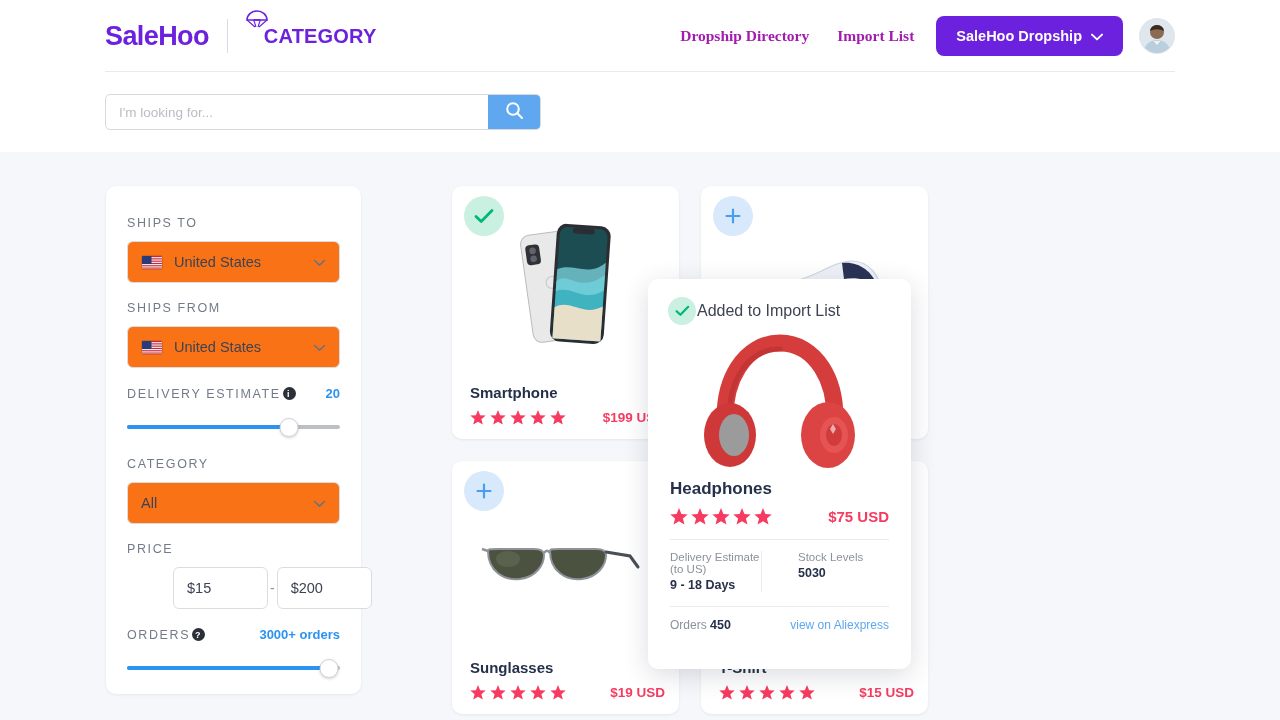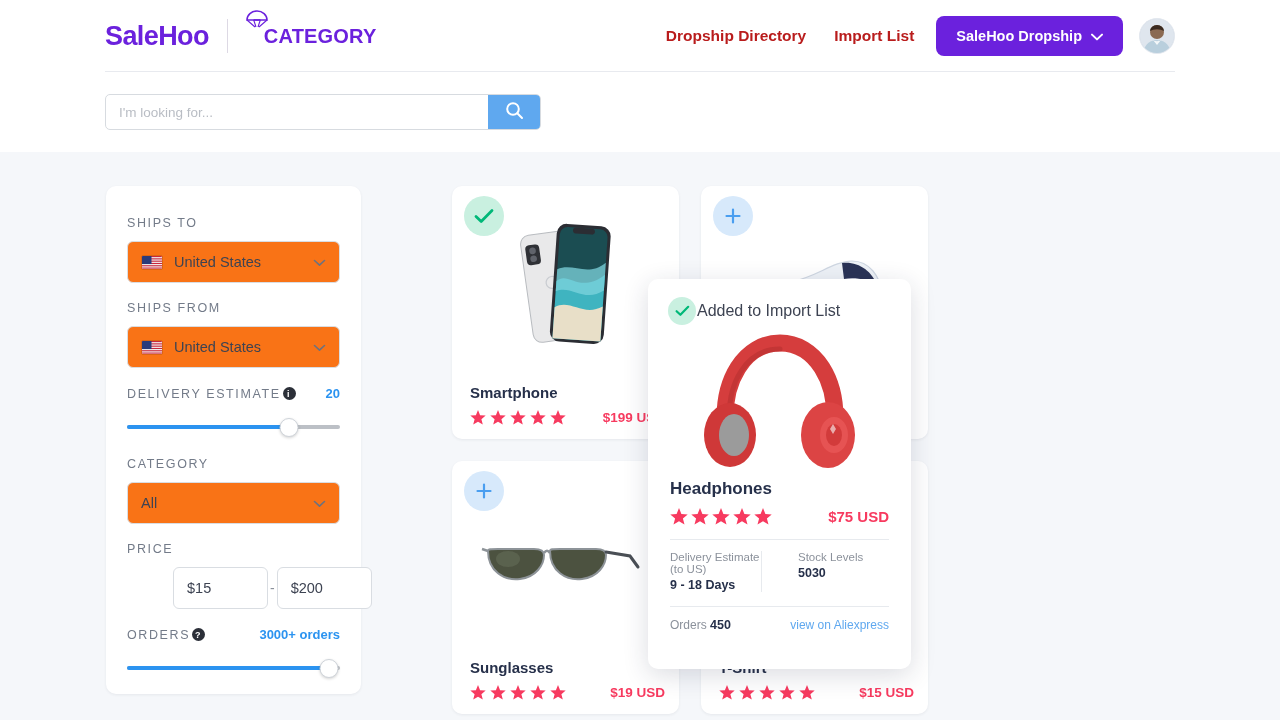--- a/index.html
+++ b/index.html
@@ -31,22 +31,22 @@
   .dropship-lockup {
     position: relative; display: flex; align-items: flex-end; gap: 0;
   }
   .chute-icon { position: absolute; left: -2px; top: -15px; }
   .dropship-word {
     font-size: 20px; font-weight: bold; color: #6b21dd;
     letter-spacing: 0.2px; padding-left: 18px;
   }
   .nav { margin-left: auto; display: flex; align-items: center; gap: 0; }
   .nav-link {
-    font-size: 15.5px; font-weight: bold; color: #b91c1c;
-    margin-right: 28px; cursor: pointer; white-space: nowrap;
+    font-size: 15.5px; font-weight: bold; color: #a21caf;
+    margin-right: 28px; cursor: pointer; white-space: nowrap; font-family: Liberation Serif, serif;
   }
   .nav-link:last-of-type { margin-right: 22px; }
   .account-btn {
     background: #6b21dd; color: #fff; border: none; border-radius: 8px;
     height: 40px; padding: 0 20px; font-size: 14.5px; font-weight: bold;
     display: flex; align-items: center; gap: 9px; cursor: pointer;
     font-family: "Liberation Sans", sans-serif;
   }
   .caret { display: inline-block; }
   .avatar {

